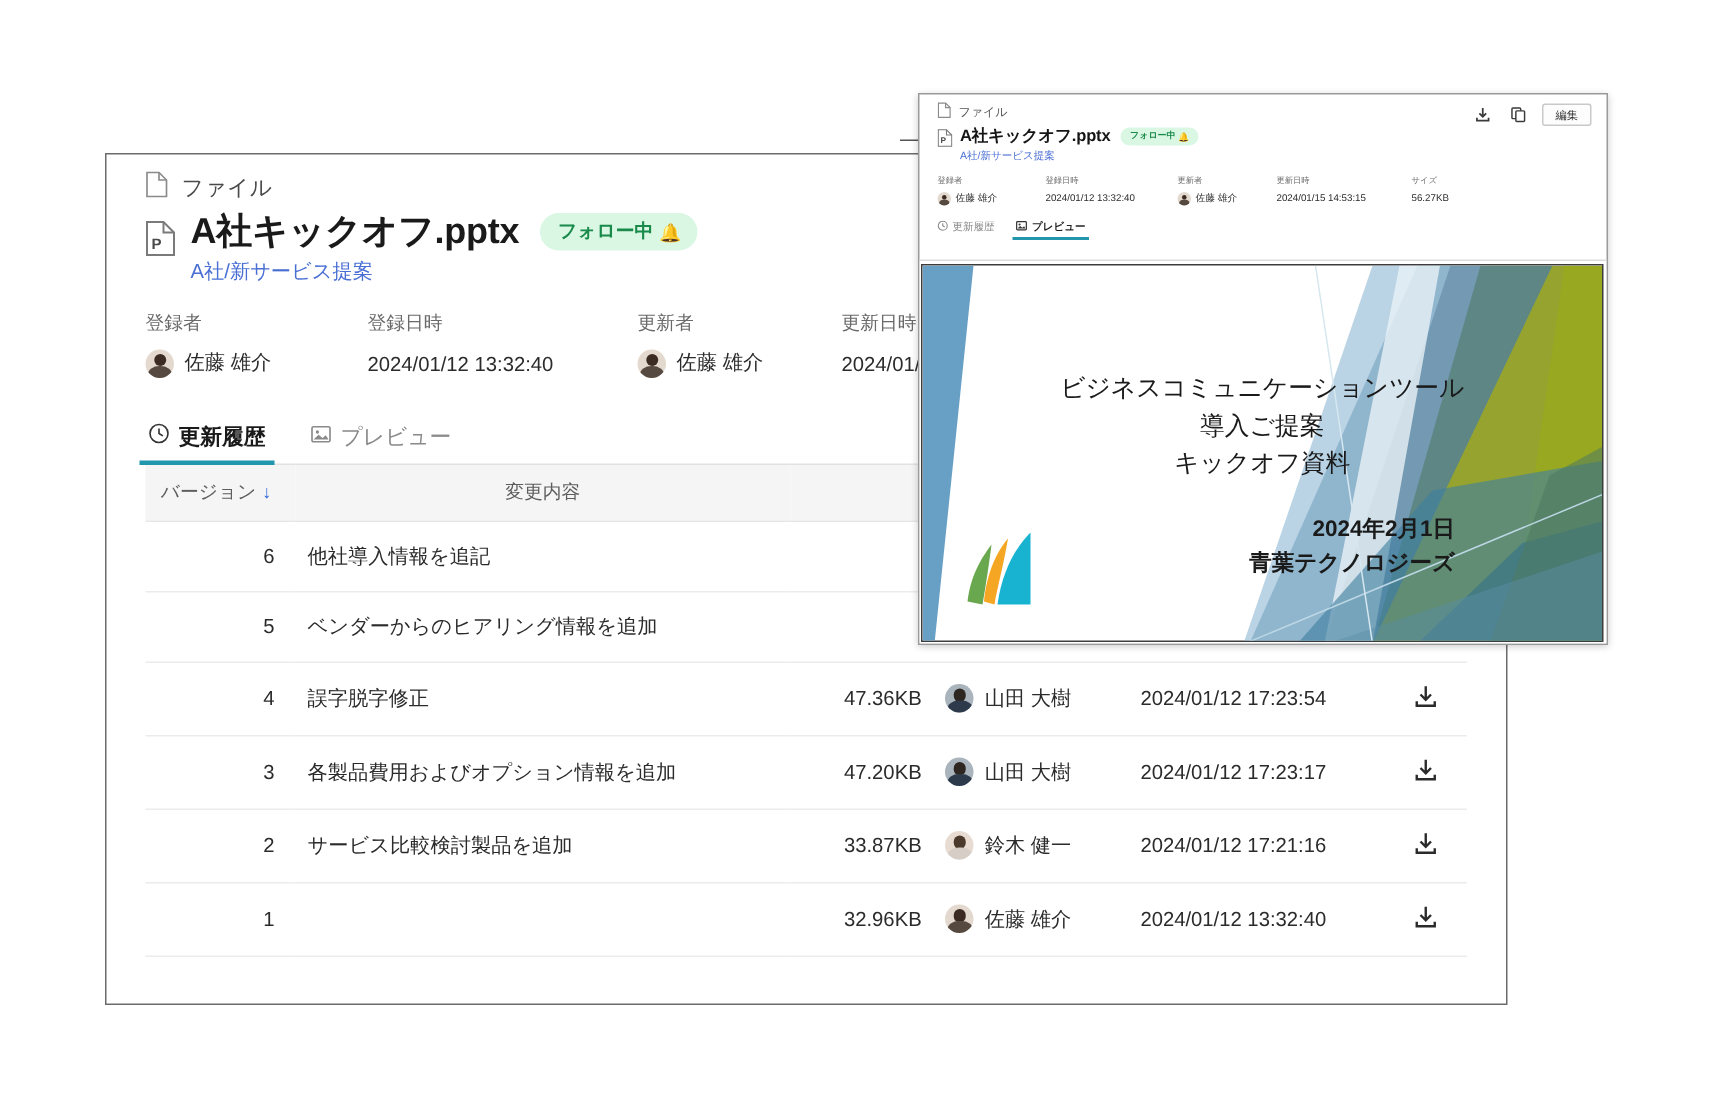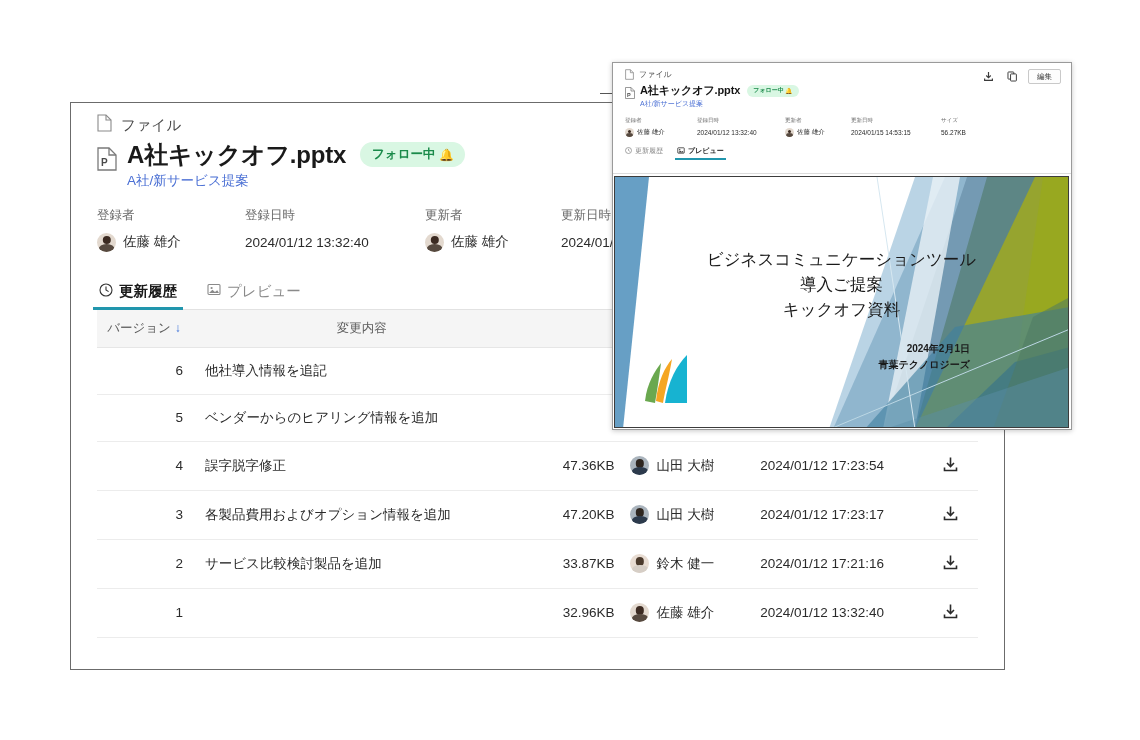--- a/index.html
+++ b/index.html
@@ -195,21 +195,21 @@
   }
   .slide {
     position:absolute; left:1px; top:2px; width:455px; height:252px;
     background:#ffffff; border:1px solid #3c3c3c; overflow:hidden;
   }
   .slide-text { position:absolute; left:0; right:0; text-align:center; color:#1a1a1a; }
   .s-line1 { top:28px; font-size:15px; letter-spacing:1px; }
   .s-line2 { top:70px; font-size:16.5px; line-height:1.5; }
   .s-date {
     position:absolute; right:98px; top:164px; text-align:right;
-    font-size:10px; font-weight:bold; color:#1a1a1a; line-height:1.55;
+    font-size:15px; font-weight:bold; color:#1a1a1a; line-height:1.55;
   }
   .logo { position:absolute; left:24px; bottom:18px; width:62px; height:58px; }
 </style>
 </head>
 <body>
 
 <div id="root">
 
   <div class="main-window">
     <div class="mw-inner">

